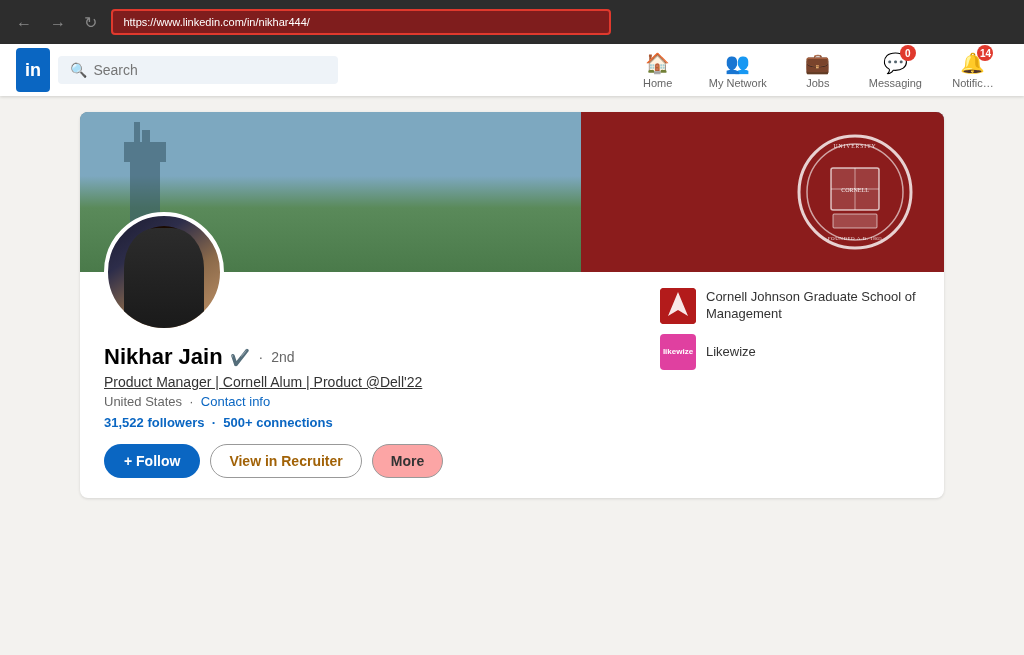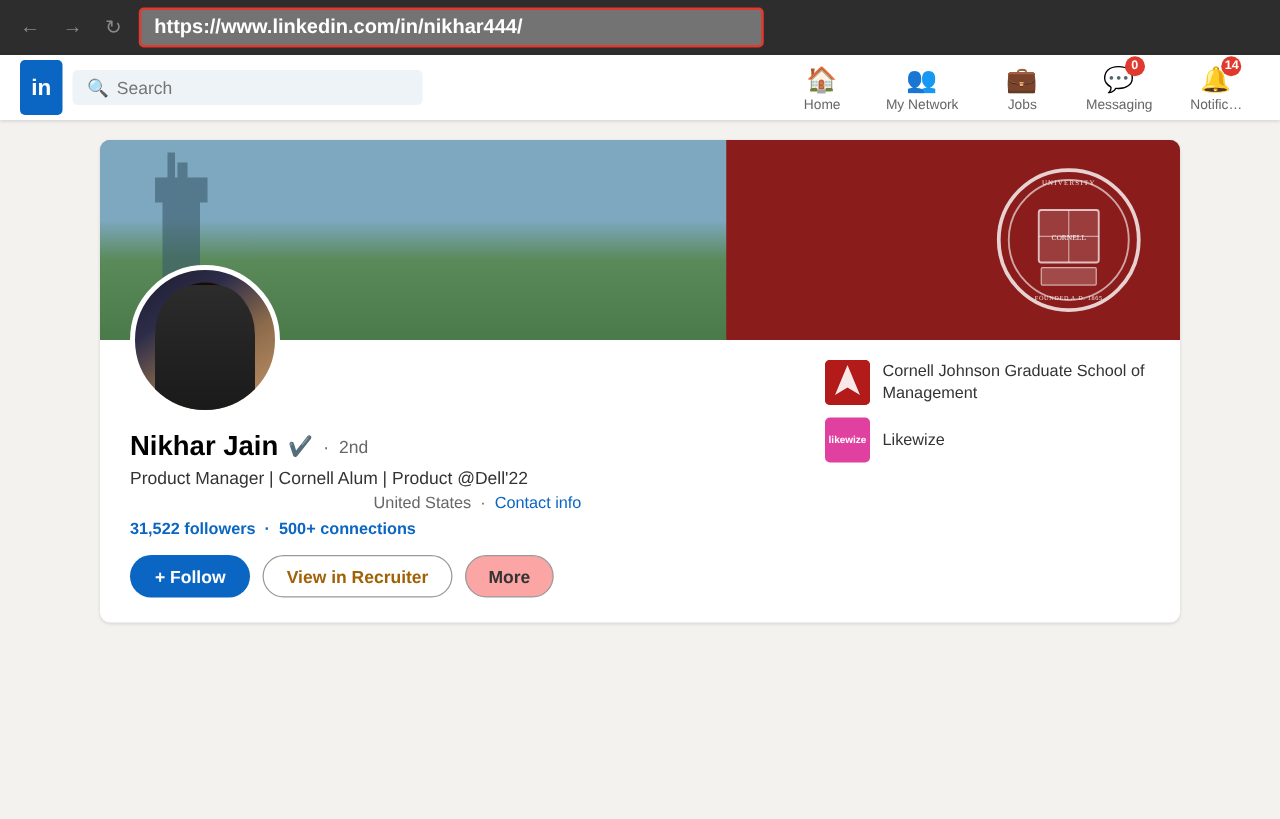--- a/index.html
+++ b/index.html
@@ -17,29 +17,28 @@
     .browser-nav-btn {
       color: #888;
       background: none;
       border: none;
       font-size: 16px;
       cursor: pointer;
       padding: 4px;
     }
     .browser-url-bar {
       flex: 1;
-      background: #737373;
+      background: #7f1d1d;
       border: 2px solid #e0392d;
       border-radius: 4px;
       color: #fff;
-      font-size: 16px;
+      font-size: 11px;
       padding: 5px 10px;
       outline: none;
       max-width: 500px;
-      font-weight: bold;
     }
 
     
     .linkedin-header {
       background: #fff;
       height: 52px;
       display: flex;
       align-items: center;
       padding: 0 16px;
       box-shadow: 0 1px 3px rgba(0,0,0,0.15);
@@ -248,26 +247,26 @@
       font-size: 16px;
     }
     .connection-badge {
       color: #666;
       font-size: 14px;
     }
     .profile-headline {
       font-size: 14px;
       color: #333;
       margin-top: 4px;
+      text-decoration: underline;
     }
     .profile-location {
       font-size: 13px;
       color: #666;
       margin-top: 4px;
-      text-align: center;
     }
     .contact-link {
       color: #0a66c2;
       font-size: 13px;
       cursor: pointer;
       text-decoration: none;
       font-weight: 500;
     }
     .profile-stats {
       font-size: 13px;

